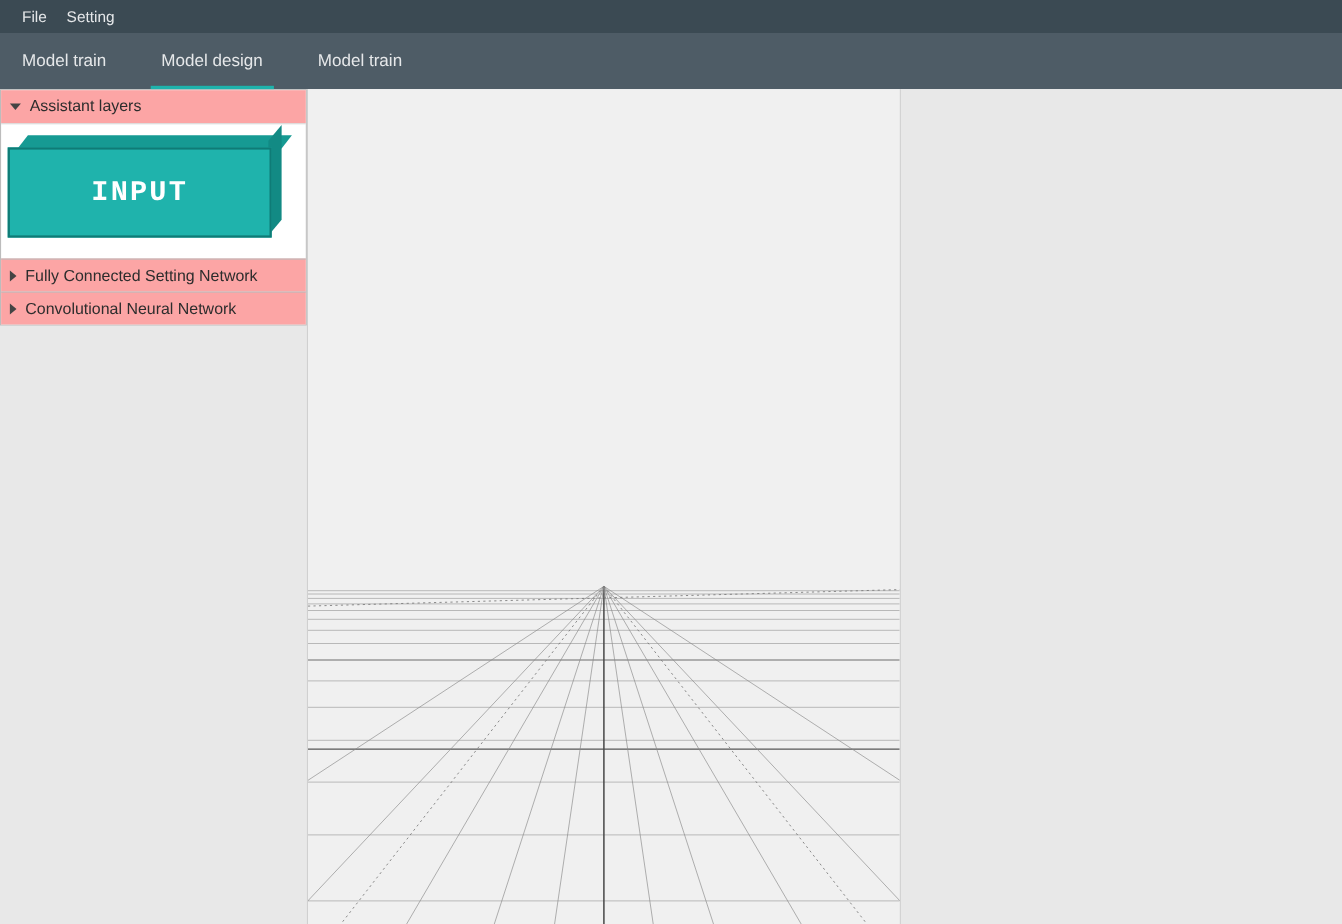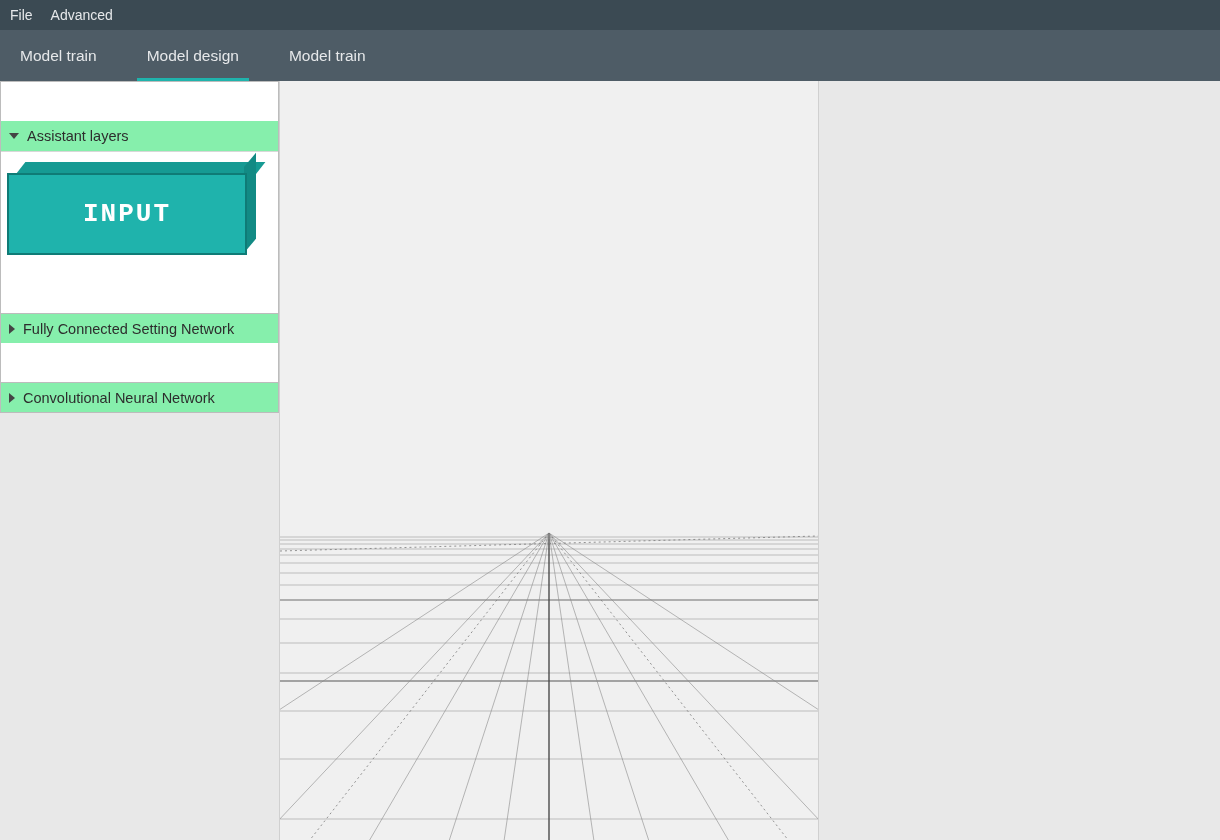--- a/index.html
+++ b/index.html
@@ -4,21 +4,21 @@
 <style>
   * { box-sizing: border-box; margin: 0; padding: 0; }
   html, body { width: 1220px; height: 840px; overflow: hidden; font-family: "Segoe UI", "Helvetica Neue", Arial, sans-serif; background: #e8e8e8; color: #2d2d2d; }
   
   
   .menubar {
     background: #3b4a53;
     height: 30px;
     display: flex;
     align-items: center;
-    padding: 0 10px;
+    padding: 0 20px;
     gap: 18px;
   }
   .menubar-item {
     color: #e6e8ea;
     font-size: 14px;
     cursor: pointer;
   }
   
   
   .tabbar {
@@ -63,22 +63,21 @@
     background: #ffffff;
   }
   .acc-header {
     height: 30px;
     display: flex;
     align-items: center;
     padding: 0 8px;
     font-size: 14.5px;
     border-top: 1px solid #bcbcbc;
     cursor: pointer;
-    background: #86efac;
-    margin-top: 39px;
+    background: #fca5a5;
   }
   .acc-header:first-child { border-top: none; }
   .acc-arrow {
     display: inline-block;
     width: 0; height: 0;
     margin-right: 8px;
   }
   .acc-arrow.closed {
     border-top: 5px solid transparent;
     border-bottom: 5px solid transparent;
@@ -159,21 +158,21 @@
   .right-panel {
     flex: 1;
     background: #e8e8e8;
   }
 </style>
 </head>
 <body>
 
 <div class="menubar">
   <span class="menubar-item">File</span>
-  <span class="menubar-item">Advanced</span>
+  <span class="menubar-item">Setting</span>
 </div>
 
 <div class="tabbar">
   <div class="tab">Model train</div>
   <div class="tab active">Model design</div>
   <div class="tab">Model train</div>
 </div>
 
 <div class="main">
 

